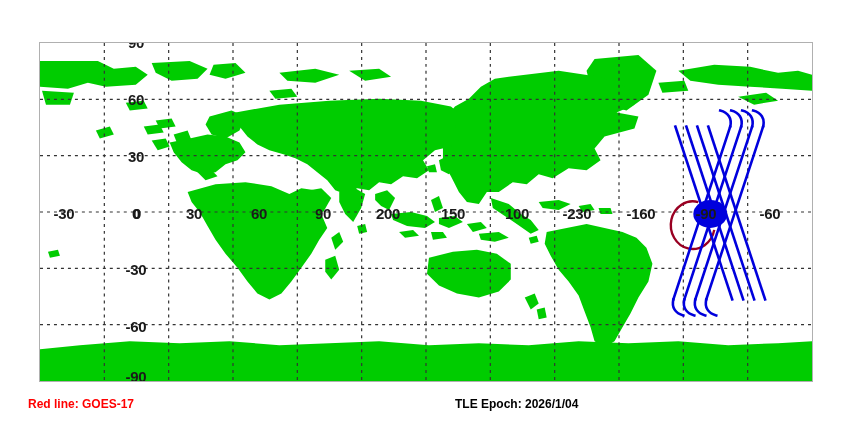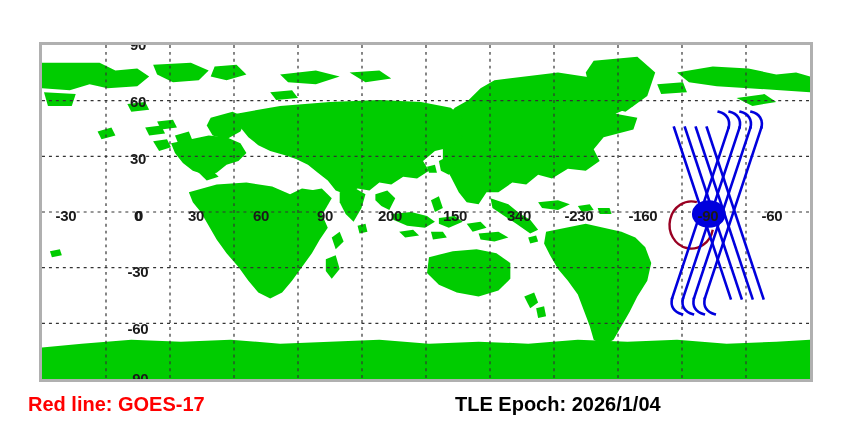--- a/index.html
+++ b/index.html
@@ -6,21 +6,21 @@
   body{
     width:850px;height:425px;background:#ffffff;
     font-family:"Liberation Sans", sans-serif;
     overflow:hidden;position:relative;
   }
   #stage{position:absolute;left:0;top:0;width:850px;height:425px;}
 
   
   #plot{
     position:absolute;left:39px;top:42px;width:774px;height:340px;
-    background:#ffffff;border:3px solid #4c1d95;box-sizing:border-box;
+    background:#ffffff;border:1px solid #4c1d95;box-sizing:border-box;
     overflow:hidden;
   }
   #mapsvg{position:absolute;left:0;top:0;width:100%;height:100%;display:block;}
 
   
   .tick{
     position:absolute;
     font-family:"Liberation Sans", sans-serif;
     font-size:15px;font-weight:bold;color:#1a1a1a;
     white-space:nowrap;line-height:1;
@@ -28,21 +28,21 @@
     letter-spacing:-0.3px;
   }
 
   
   #caption{
     position:absolute;left:0;top:392px;width:850px;height:30px;
   }
   .cap{
     position:absolute;top:0;
     font-family:"Liberation Sans", sans-serif;
-    font-size:20px;font-weight:bold;line-height:24px;
+    font-size:12px;font-weight:bold;line-height:24px;
     white-space:nowrap;
   }
   #cap-red{left:28px;color:#ff0000;}
   #cap-blue{left:250px;color:#0000ff;}
   #cap-epoch{left:455px;color:#000000;}
 </style>
 </head>
 <body>
 
 <div id="stage">
@@ -206,21 +206,21 @@
     <div class="tick" style="left:96px;top:283px;">-60</div>
     <div class="tick" style="left:96px;top:333px;">-90</div>
 
     <div class="tick" style="left:24px;top:170px;">-30</div>
     <div class="tick" style="left:97px;top:170px;">0</div>
     <div class="tick" style="left:154px;top:170px;">30</div>
     <div class="tick" style="left:219px;top:170px;">60</div>
     <div class="tick" style="left:283px;top:170px;">90</div>
     <div class="tick" style="left:348px;top:170px;">200</div>
     <div class="tick" style="left:413px;top:170px;">150</div>
-    <div class="tick" style="left:477px;top:170px;">340</div>
+    <div class="tick" style="left:477px;top:170px;">100</div>
     <div class="tick" style="left:537px;top:170px;">-230</div>
     <div class="tick" style="left:601px;top:170px;">-160</div>
     <div class="tick" style="left:666px;top:170px;">-90</div>
     <div class="tick" style="left:730px;top:170px;">-60</div>
   </div>
 
   <div id="caption">
     <div class="cap" id="cap-red" style="color: rgb(255, 0, 0);">Red line: GOES-17</div>
     <div class="cap" id="cap-epoch" style="color: rgb(0, 0, 0);">TLE Epoch: 2026/1/04</div>
   </div>

